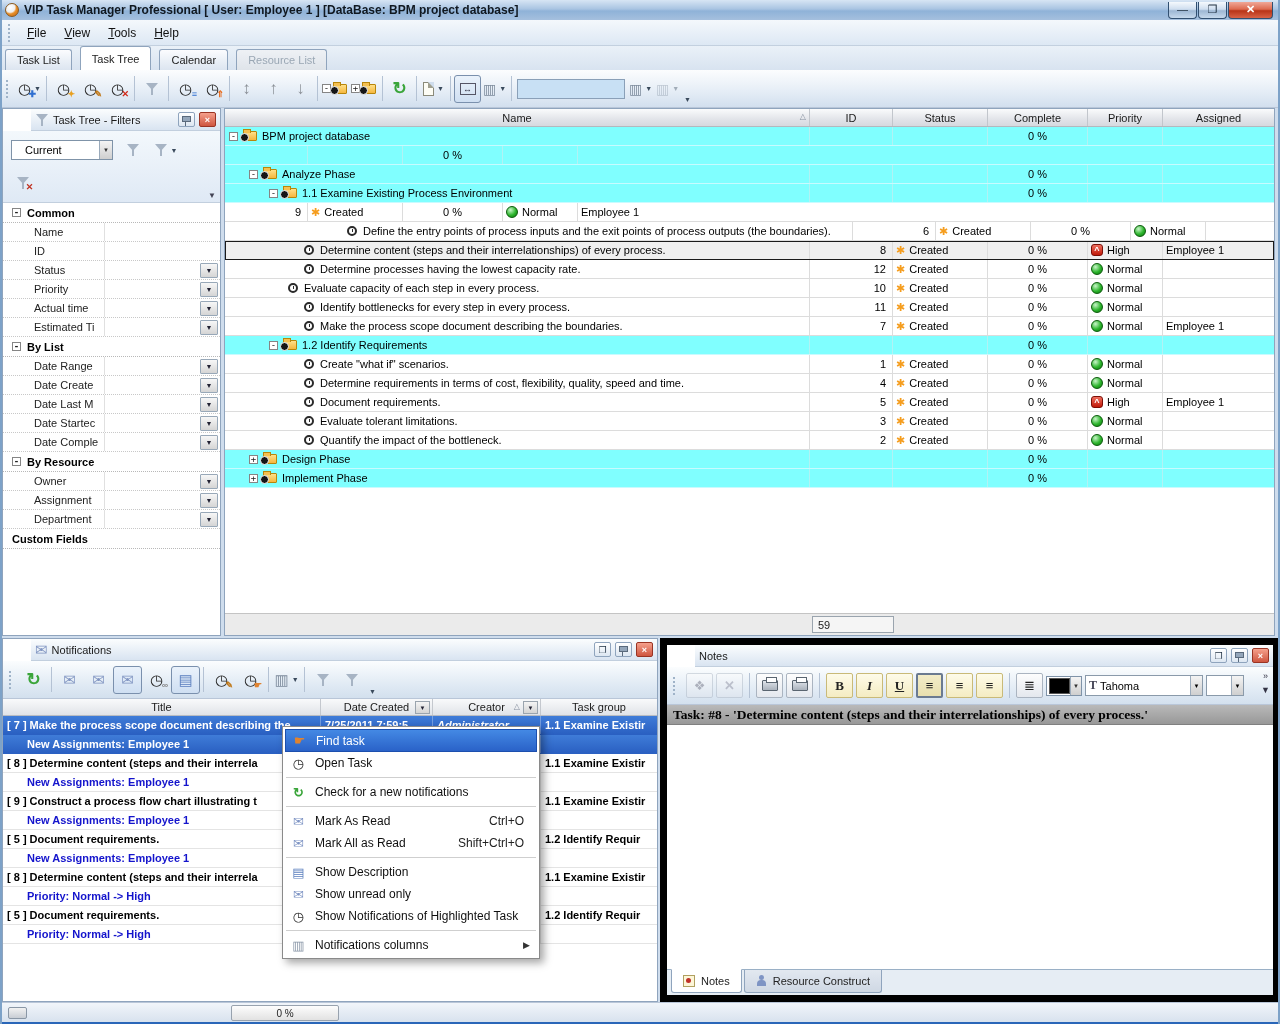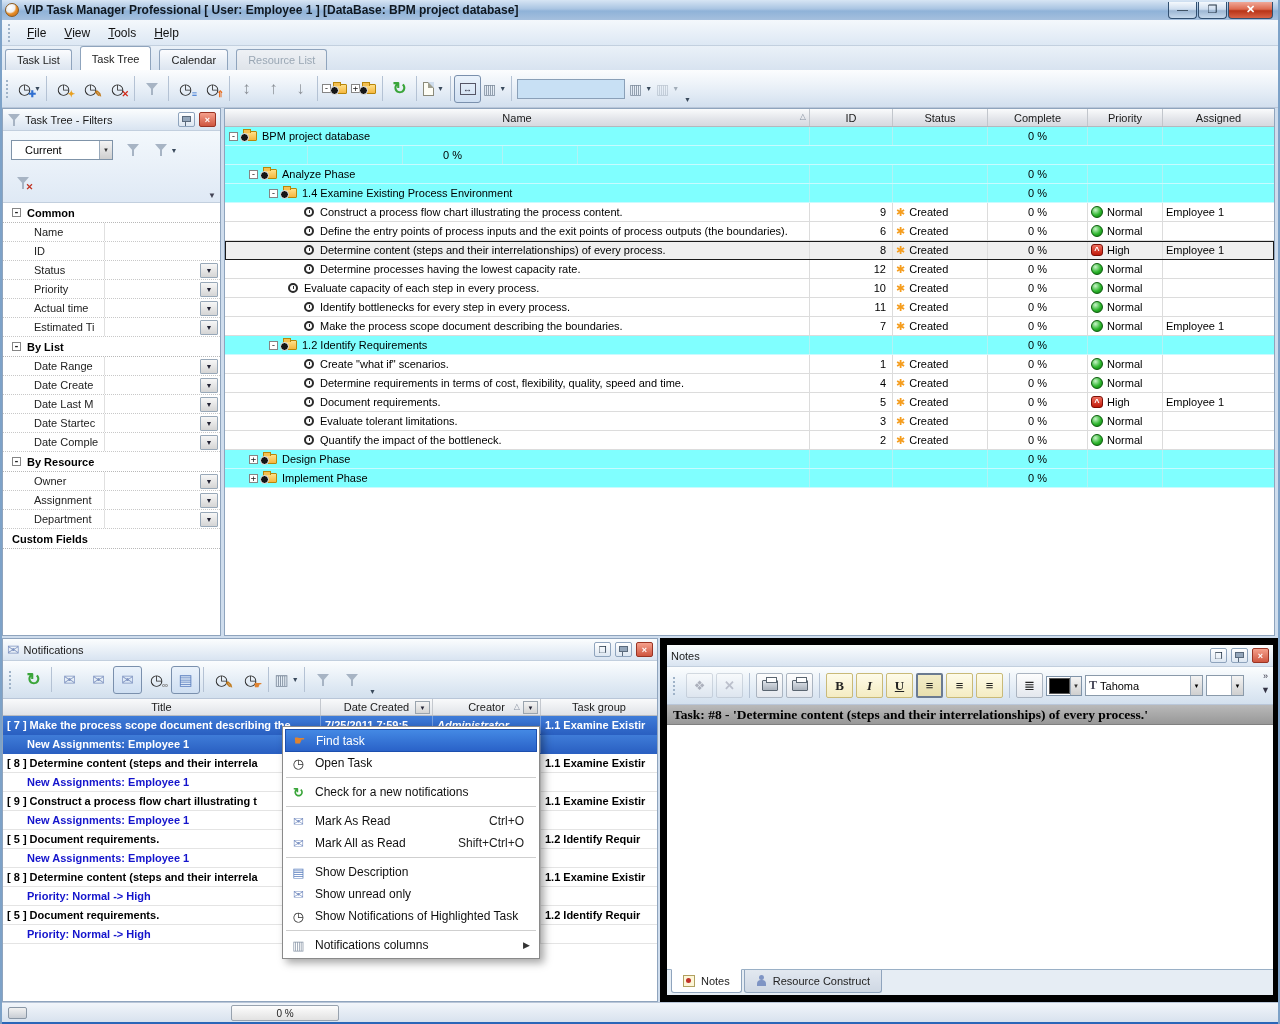--- a/index.html
+++ b/index.html
@@ -54,21 +54,21 @@
 .ico-folder::before{content:"";position:absolute;left:-1px;top:-3px;width:6px;height:3px;background:#f5c050;border:1px solid #b8860b;border-bottom:none;}
 .ico-folder::after{content:"";position:absolute;left:-4px;bottom:-2px;width:7px;height:7px;border-radius:50%;background:#161616;border:1px solid #f8f8f8;}
 .ico-clock{width:10px;height:10px;border-radius:50%;border:2px solid #2a2a2a;background:#fff;position:relative;margin:0 3px;flex:none;}
 .ico-clock::after{content:"";position:absolute;left:3px;top:1px;width:1px;height:3px;background:#2a2a2a;}
 
 
 .expand-box{width:9px;height:9px;border:1px solid #858585;background:#fff;font-size:9px;line-height:7px;text-align:center;color:#222;flex:none;font-family:"DejaVu Sans Mono",monospace;}
 
 
 .filters{position:absolute;left:0;top:108px;width:219px;height:528px;background:#fff;border:1px solid #8fa4bd;display:flex;flex-direction:column;}
-.panel-title{height:22px;background:linear-gradient(#fbfdfe,#d9e4f1);display:flex;align-items:center;gap:4px;padding:0 4px;font-size:11px;color:#1a1a1a;border-bottom:1px solid #c2cfde;flex:none;}
+.panel-title{height:22px;background:linear-gradient(#fbfdfe,#d9e4f1);display:flex;align-items:center;gap:4px;padding:0 4px;font-size:11px;color:#1a1a1a;border-bottom:1px solid #c2cfde;flex:none;margin-left:28px;}
 .panel-title .spacer{flex:1;}
 .mini-btn{width:17px;height:15px;border:1px solid #8fa4bd;border-radius:2px;background:linear-gradient(#ffffff,#dde7f2);display:flex;align-items:center;justify-content:center;font-size:9px;color:#234;flex:none;}
 .mini-btn.close{background:linear-gradient(#f5a08c,#cf5640);color:#fff;border-color:#9a3424;font-weight:bold;}
 .ico-pin{position:relative;width:11px;height:12px;}
 .ico-pin::before{content:"";position:absolute;left:1px;top:2px;width:7px;height:4px;background:#94a6ba;border:1px solid #5a6a7c;}
 .ico-pin::after{content:"";position:absolute;left:4px;top:7px;width:1px;height:5px;background:#5a6a7c;}
 .filters-toolbar{background:linear-gradient(#f3f8fc,#dfe9f5);border-bottom:1px solid #c2cfde;padding:5px 4px 3px 8px;position:relative;flex:none;}
 .ft-row{display:flex;align-items:center;gap:6px;margin-bottom:5px;}
 .combo{height:20px;border:1px solid #7f93a8;background:#fff;display:flex;align-items:center;font-size:11px;padding-left:13px;position:relative;}
 .combo .cdd{margin-left:auto;width:13px;align-self:stretch;background:linear-gradient(#f4f4f4,#cfcfcf);border-left:1px solid #9aaabb;display:flex;align-items:center;justify-content:center;font-size:6px;color:#333;}
@@ -457,48 +457,43 @@
           <div class="c id"></div>
           <div class="c status"></div>
           <div class="c complete">0 %</div>
           <div class="c priority"></div>
           <div class="c assigned" style="border-right: none;"></div>
         </div>
         <div class="t-row group">
           <div class="c name" style="padding-left: 44px;">
             <span class="expand-box">-</span>
             <span class="ico-folder"></span>
-            <span>1.4 Examine Existing Process Environment</span>
+            <span>1.1 Examine Existing Process Environment</span>
           </div>
           <div class="c id"></div>
           <div class="c status"></div>
           <div class="c complete">0 %</div>
           <div class="c priority"></div>
           <div class="c assigned" style="border-right: none;"></div>
         </div>
         <div class="t-row">
-          <div class="c name" style="padding-left: 64px;">
-            <span style="width: 9px; flex: 0 0 auto;"></span>
-            <span class="ico-clock"></span>
-            <span>Construct a process flow chart illustrating the process content.</span>
-          </div>
           <div class="c id">9</div>
           <div class="c status">
             <span class="ico-status">✱</span>
             <span>Created</span>
           </div>
           <div class="c complete">0 %</div>
           <div class="c priority">
             <span class="prio-normal"></span>
             <span>Normal</span>
           </div>
           <div class="c assigned" style="border-right: none;">Employee 1</div>
         </div>
         <div class="t-row">
-          <div class="c name" style="padding-left: 64px;">
+          <div class="c name" style="padding-left: 64px; margin-left: 43px;">
             <span style="width: 9px; flex: 0 0 auto;"></span>
             <span class="ico-clock"></span>
             <span>Define the entry points of process inputs and the exit points of process outputs (the boundaries).</span>
           </div>
           <div class="c id">6</div>
           <div class="c status">
             <span class="ico-status">✱</span>
             <span>Created</span>
           </div>
           <div class="c complete">0 %</div>
@@ -718,20 +713,23 @@
             <span class="ico-folder"></span>
             <span>Implement Phase</span>
           </div>
           <div class="c id"></div>
           <div class="c status"></div>
           <div class="c complete">0 %</div>
           <div class="c priority"></div>
           <div class="c assigned" style="border-right: none;"></div>
         </div>
       </div>
+    <div class="t-footer">
+      <div class="count-box">59</div>
+    </div>
   </div>
 
   <div class="notif">
     <div class="panel-title">
       <span class="g-mail">✉</span>
       <span>Notifications</span>
       <span class="spacer"></span>
       <div class="mini-btn">❐</div>
       <div class="mini-btn">
           <span class="ico-pin"></span>

